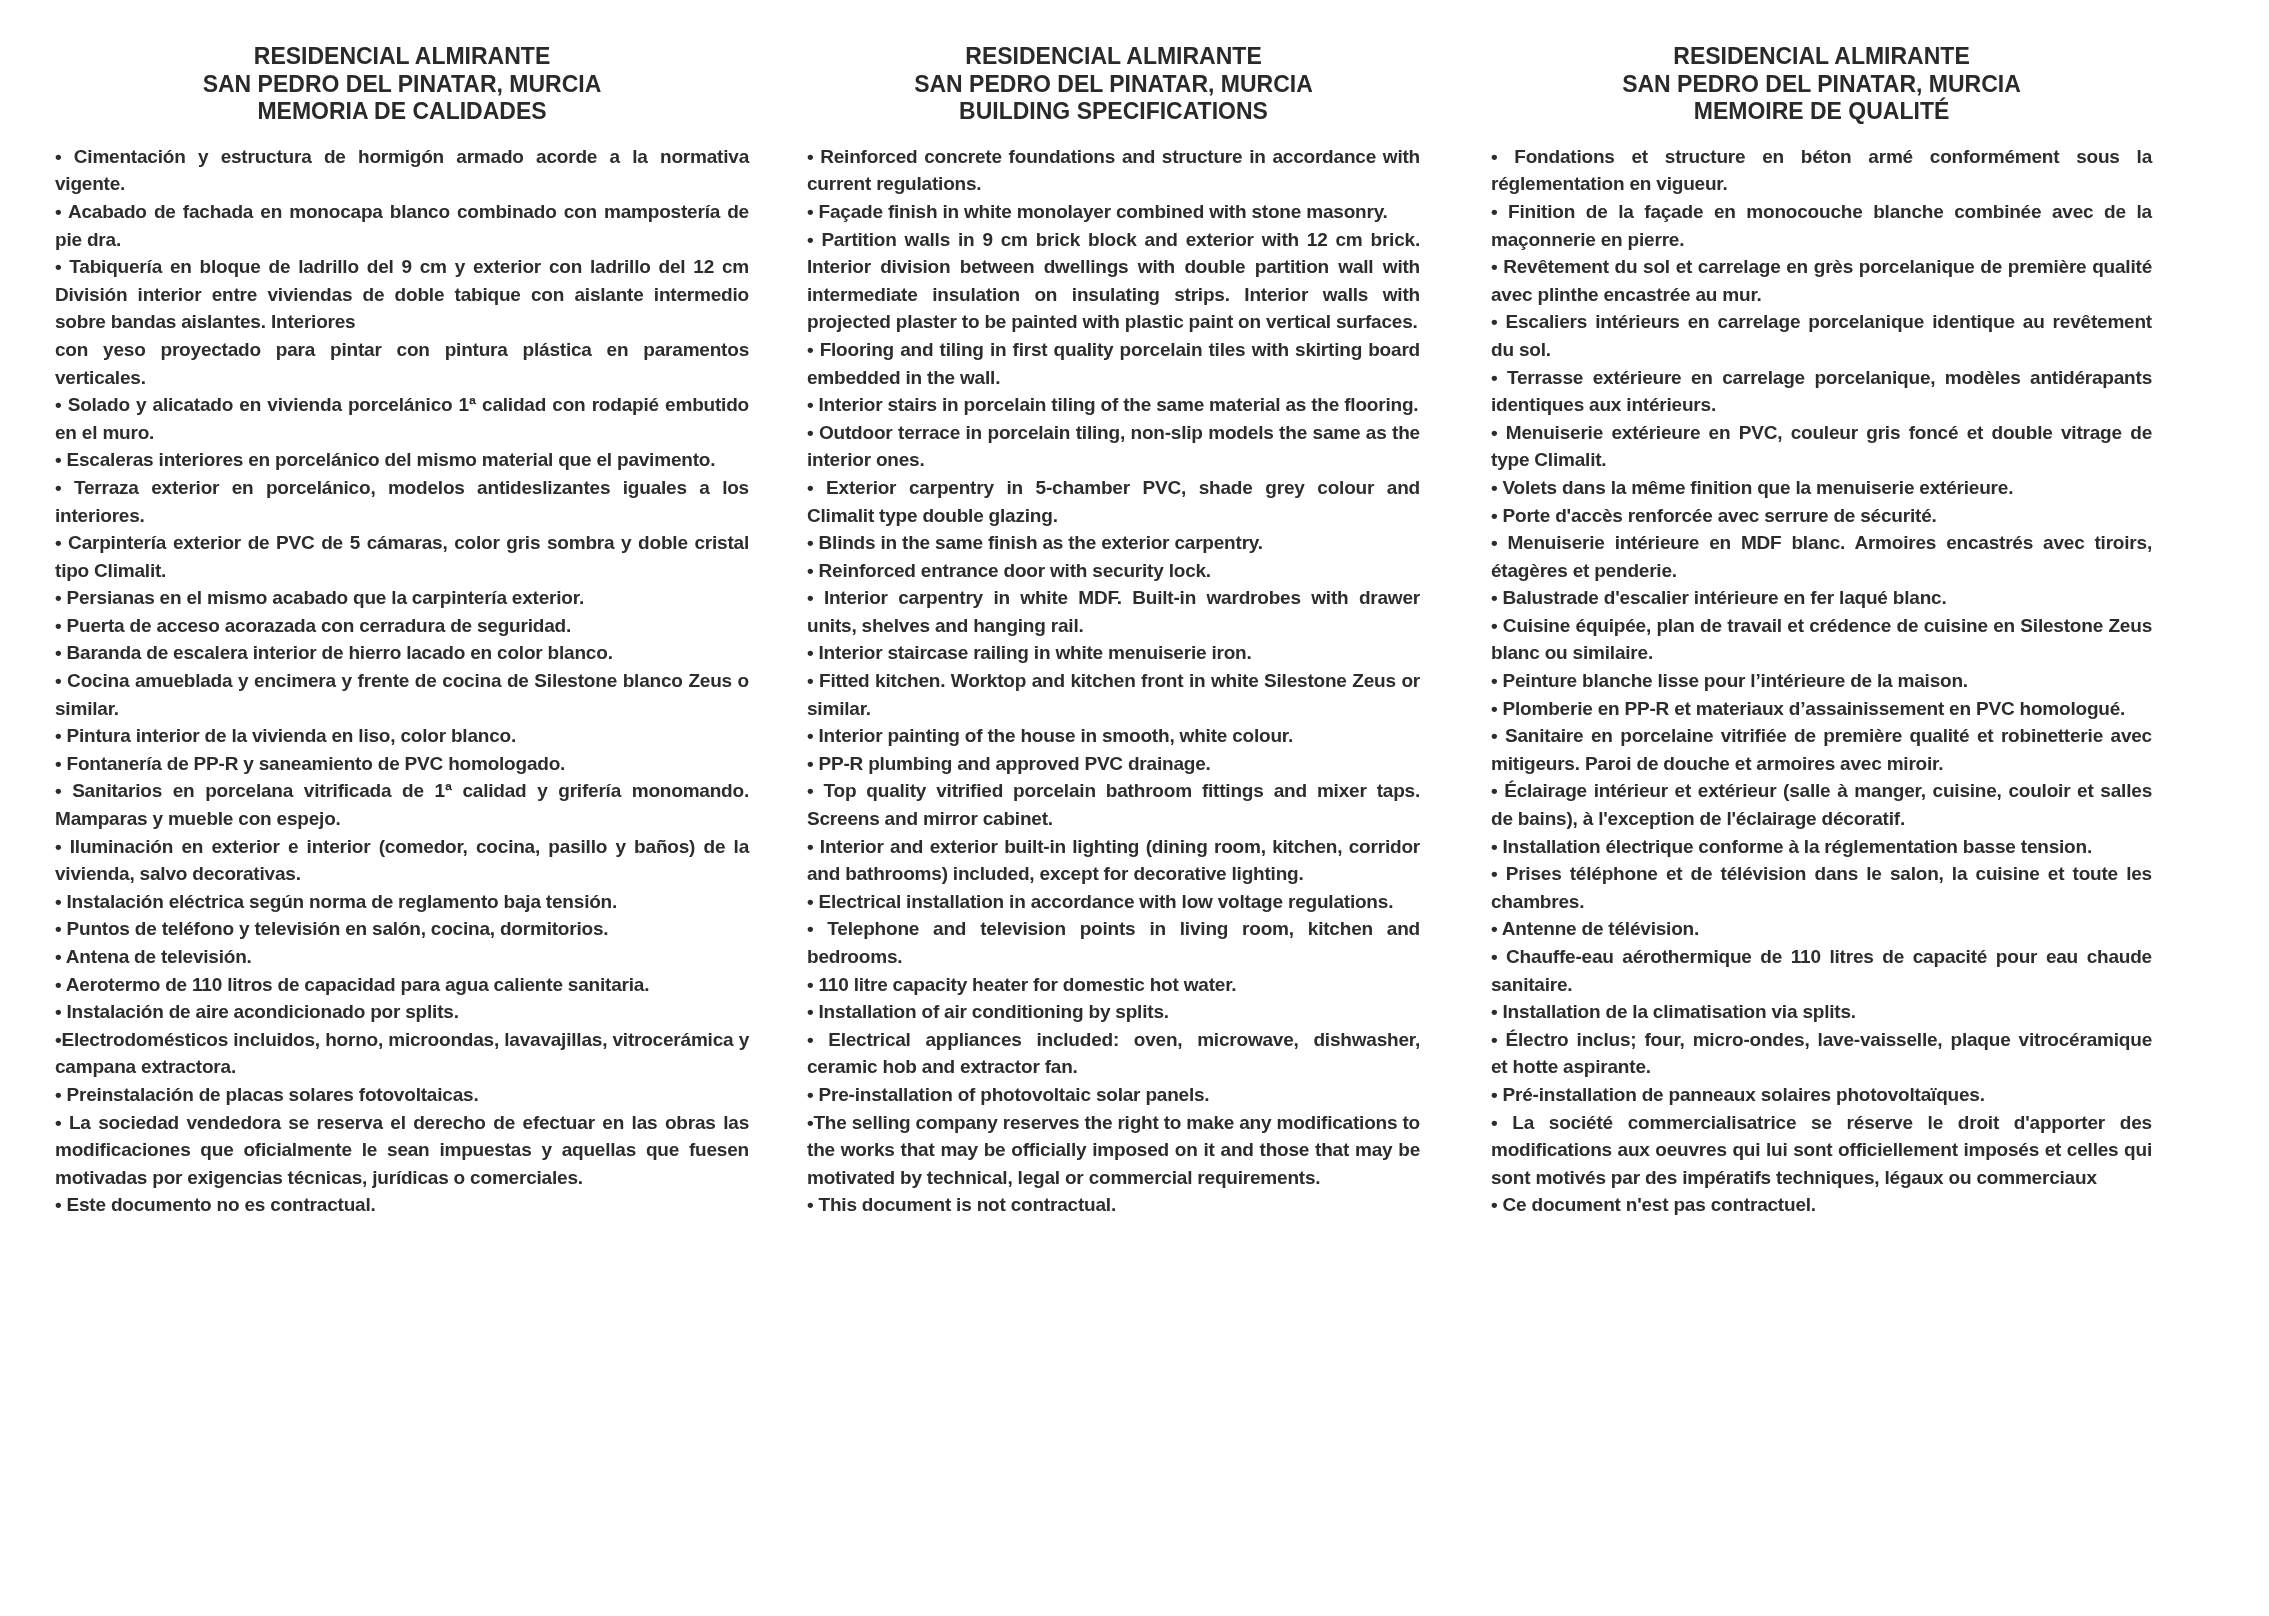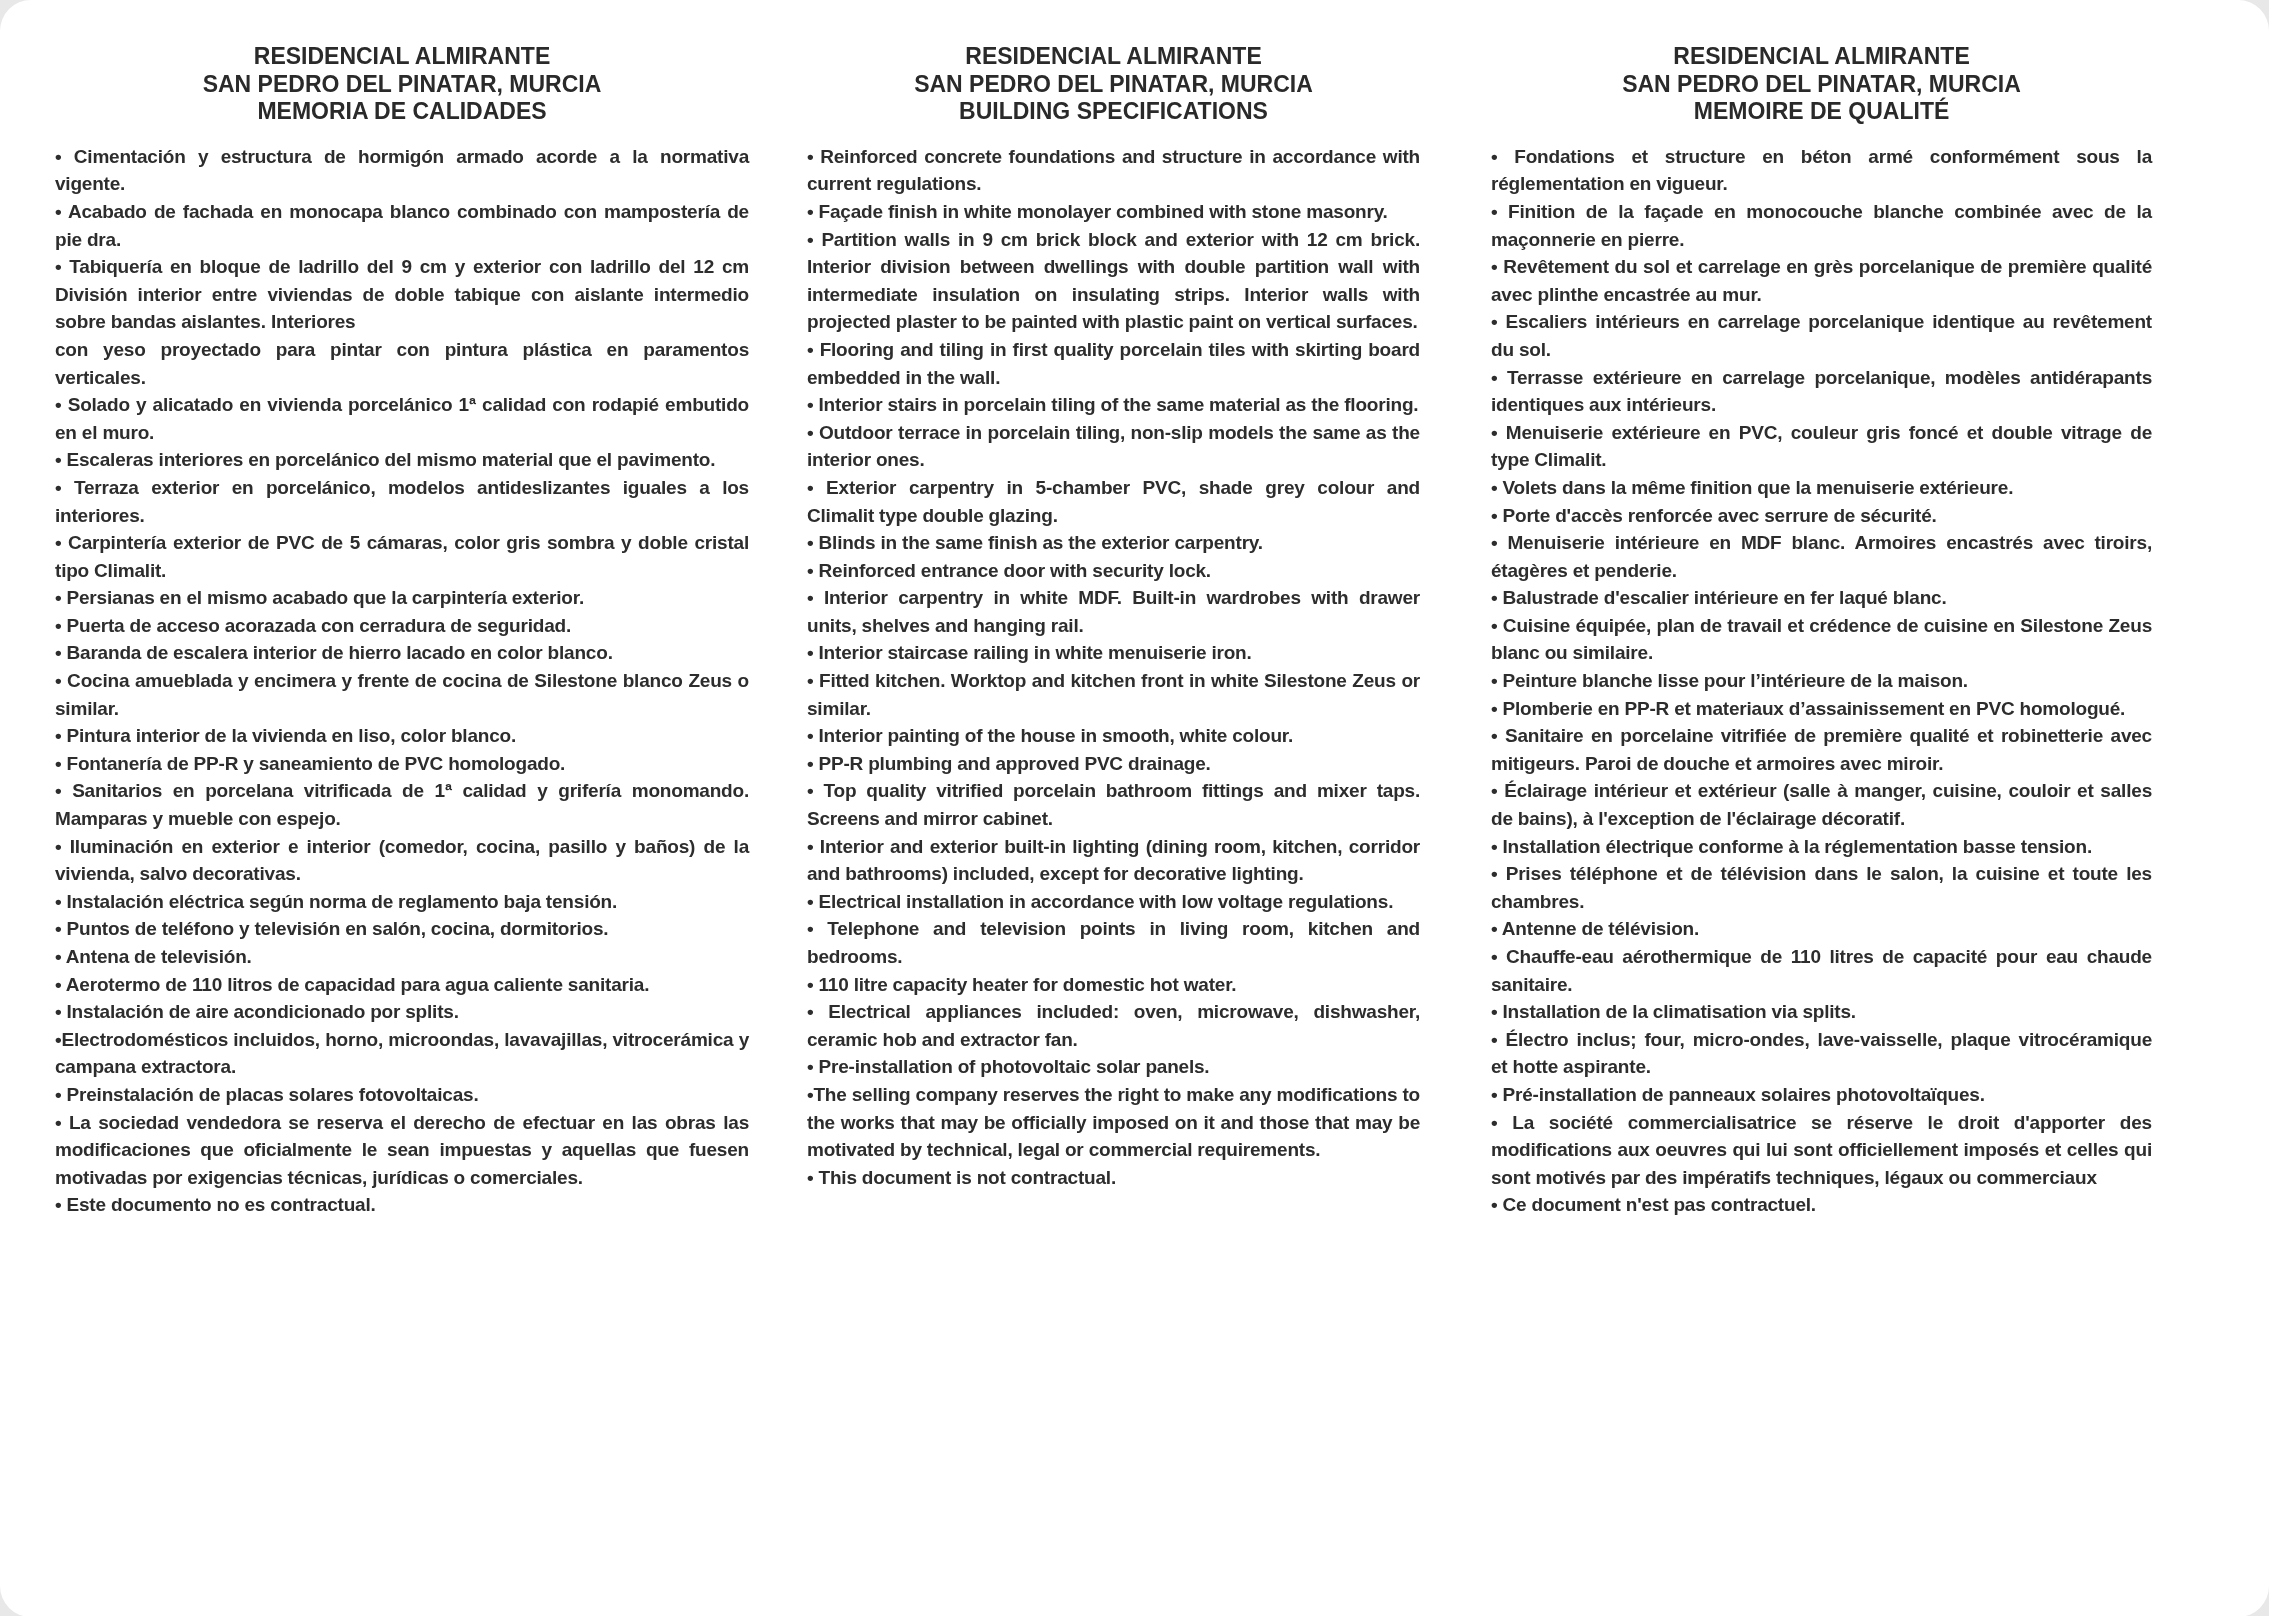--- a/index.html
+++ b/index.html
@@ -9,21 +9,20 @@
   }
   .page {
     position: relative;
     width: 2269px;
     height: 1617px;
     background: #ffffff;
     overflow: hidden;
     font-family: "Liberation Sans", sans-serif;
     font-weight: 700;
     color: #2d2d2d;
-    border-radius: 31px;
   }
   .column {
     position: absolute;
     top: 43px;
   }
   .column[data-column="0"] { left: 55px;   width: 694px; }
   .column[data-column="1"] { left: 807px;  width: 613px; }
   .column[data-column="2"] { left: 1491px; width: 661px; }
 
   .col-title {
@@ -103,20 +102,21 @@
         <p class="spec-item">• Interior carpentry in white MDF. Built-in wardrobes with drawer units, shelves and hanging rail.</p>
         <p class="spec-item">• Interior staircase railing in white menuiserie iron.</p>
         <p class="spec-item">• Fitted kitchen. Worktop and kitchen front in white Silestone Zeus or similar.</p>
         <p class="spec-item">• Interior painting of the house in smooth, white colour.</p>
         <p class="spec-item">• PP-R plumbing and approved PVC drainage.</p>
         <p class="spec-item">• Top quality vitrified porcelain bathroom fittings and mixer taps. Screens and mirror cabinet.</p>
         <p class="spec-item">• Interior and exterior built-in lighting (dining room, kitchen, corridor and bathrooms) included, except for decorative lighting.</p>
         <p class="spec-item">• Electrical installation in accordance with low voltage regulations.</p>
         <p class="spec-item">• Telephone and television points in living room, kitchen and bedrooms.</p>
         <p class="spec-item">• 110 litre capacity heater for domestic hot water.</p>
+        <p class="spec-item">• Installation of air conditioning by splits.</p>
         <p class="spec-item">• Electrical appliances included: oven, microwave, dishwasher, ceramic hob and extractor fan.</p>
         <p class="spec-item">• Pre-installation of photovoltaic solar panels.</p>
         <p class="spec-item">•The selling company reserves the right to make any modifications to the works that may be officially imposed on it and those that may be motivated by technical, legal or commercial requirements.</p>
         <p class="spec-item">• This document is not contractual.</p>
       </div>
     </section>
   <section class="column" data-column="2">
       <header class="col-title">
         <span class="title-line">RESIDENCIAL ALMIRANTE</span>
         <span class="title-line">SAN PEDRO DEL PINATAR, MURCIA</span>

